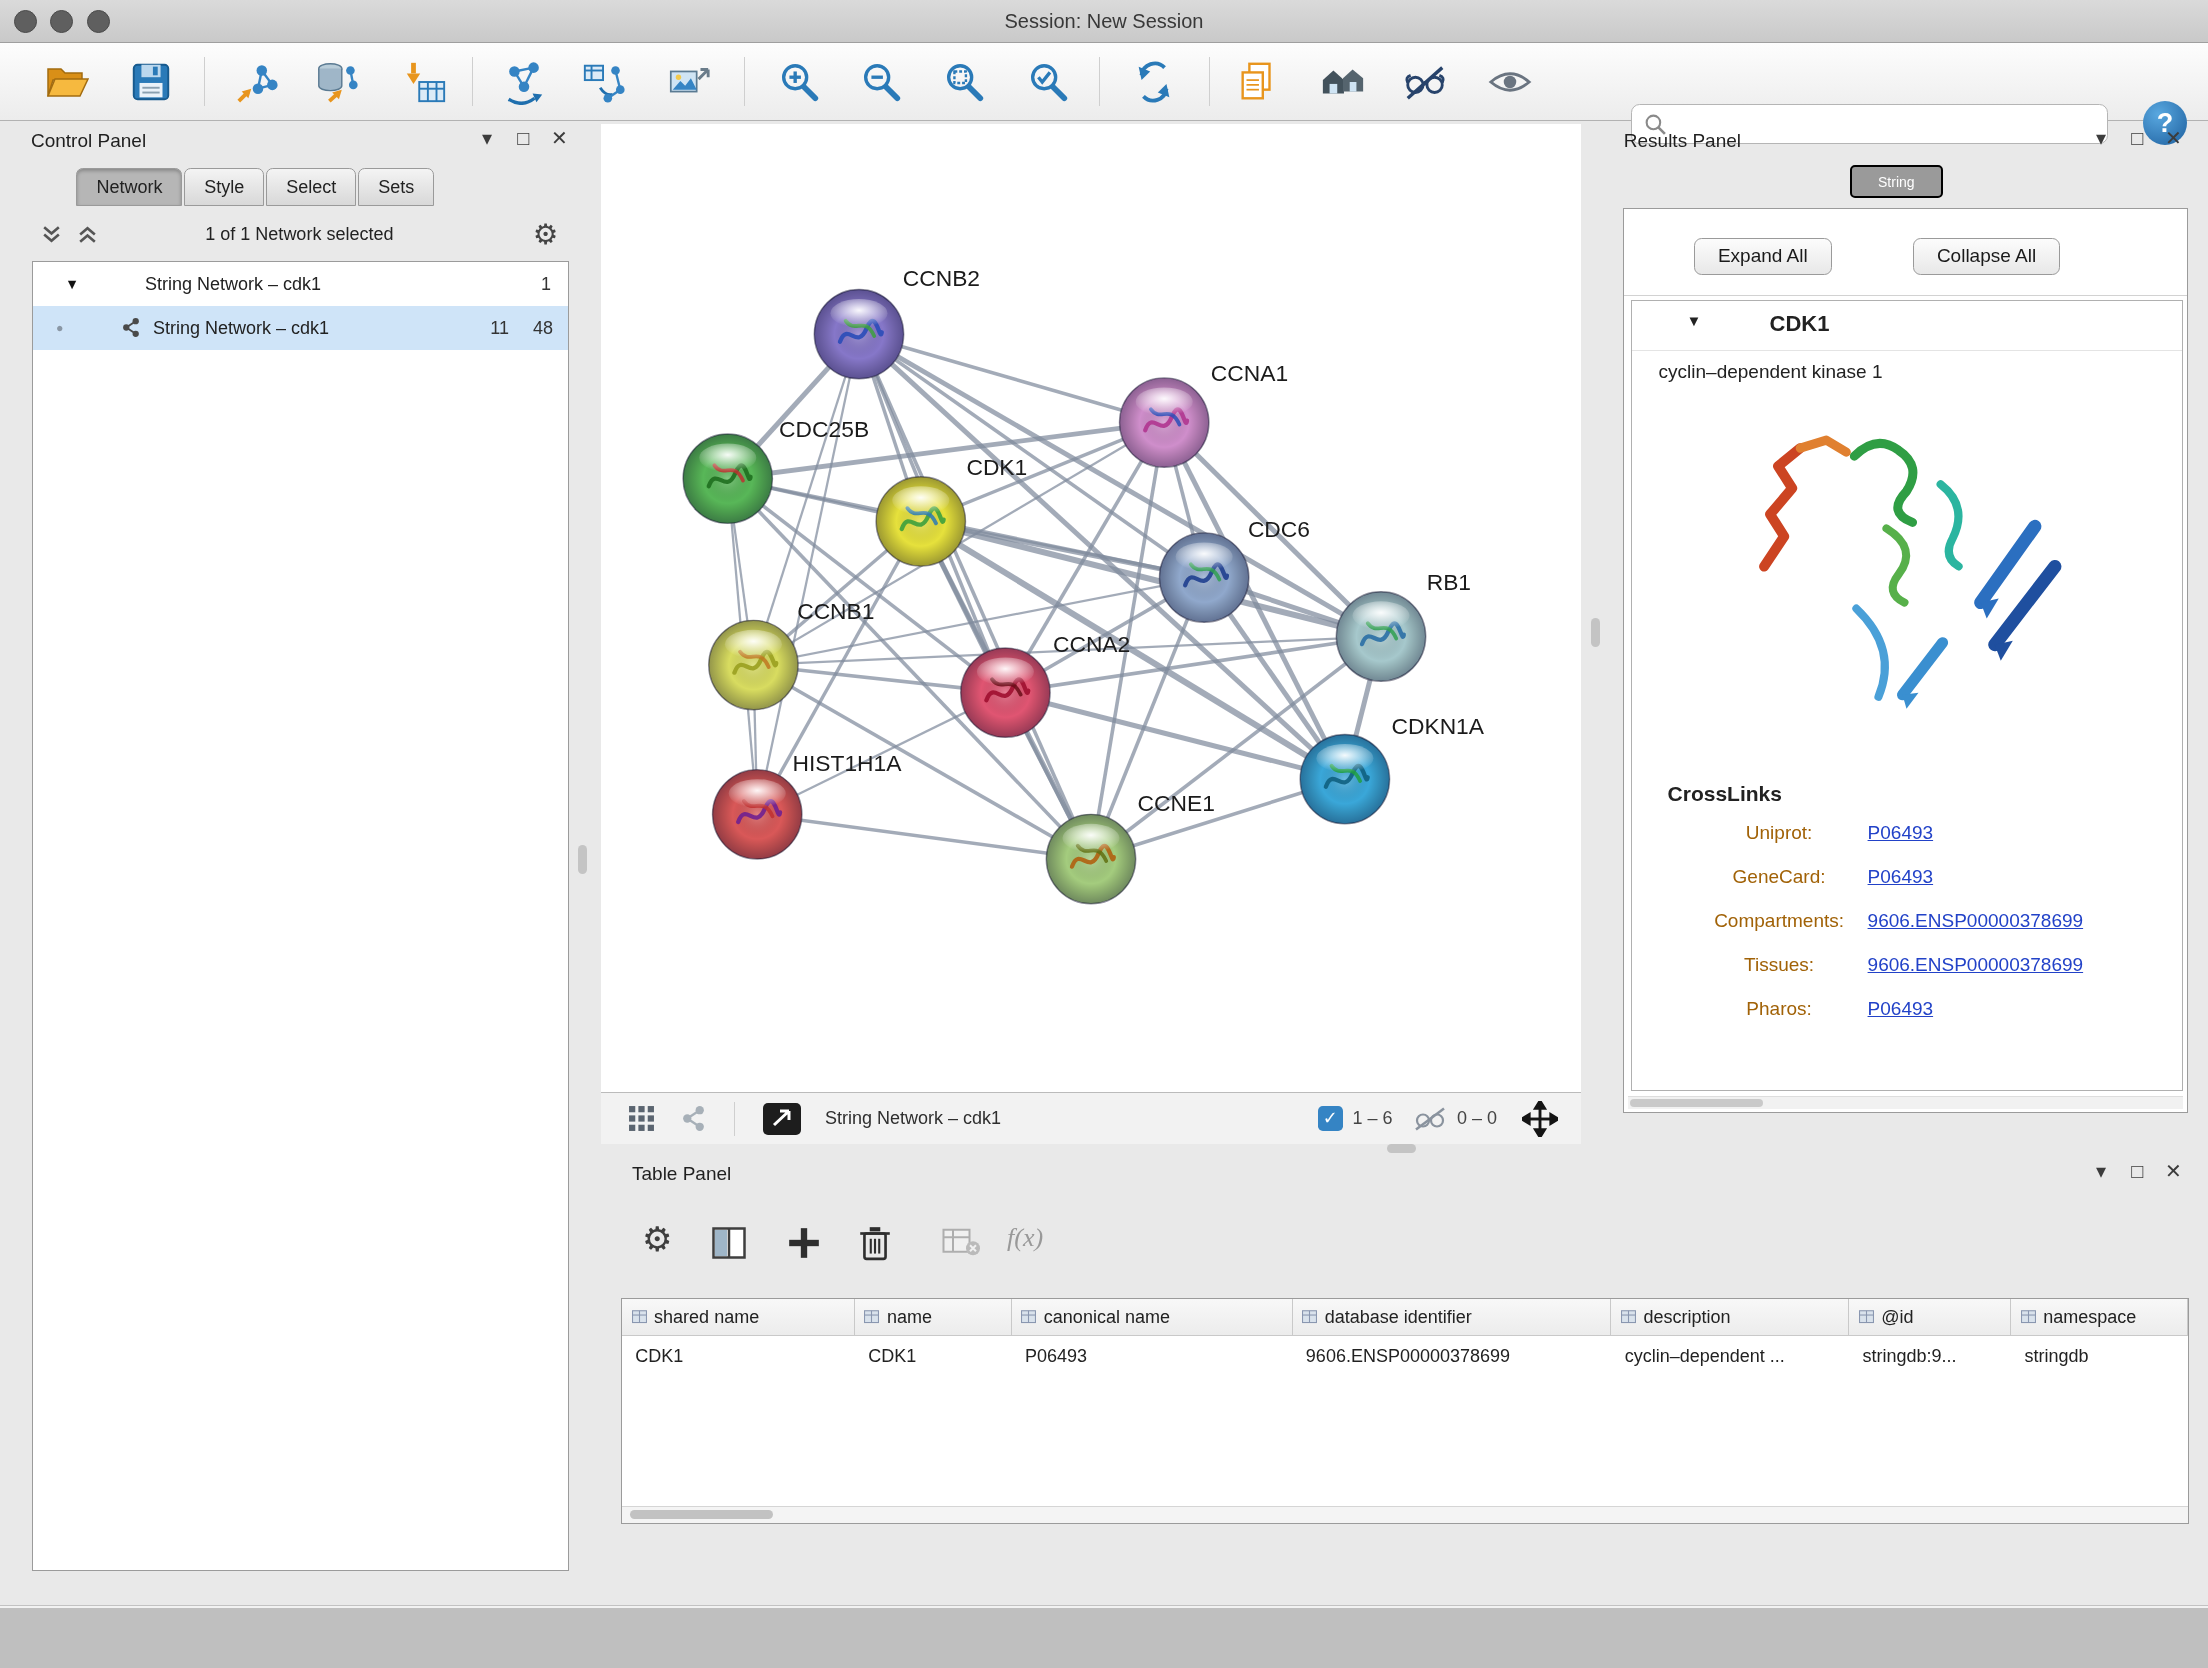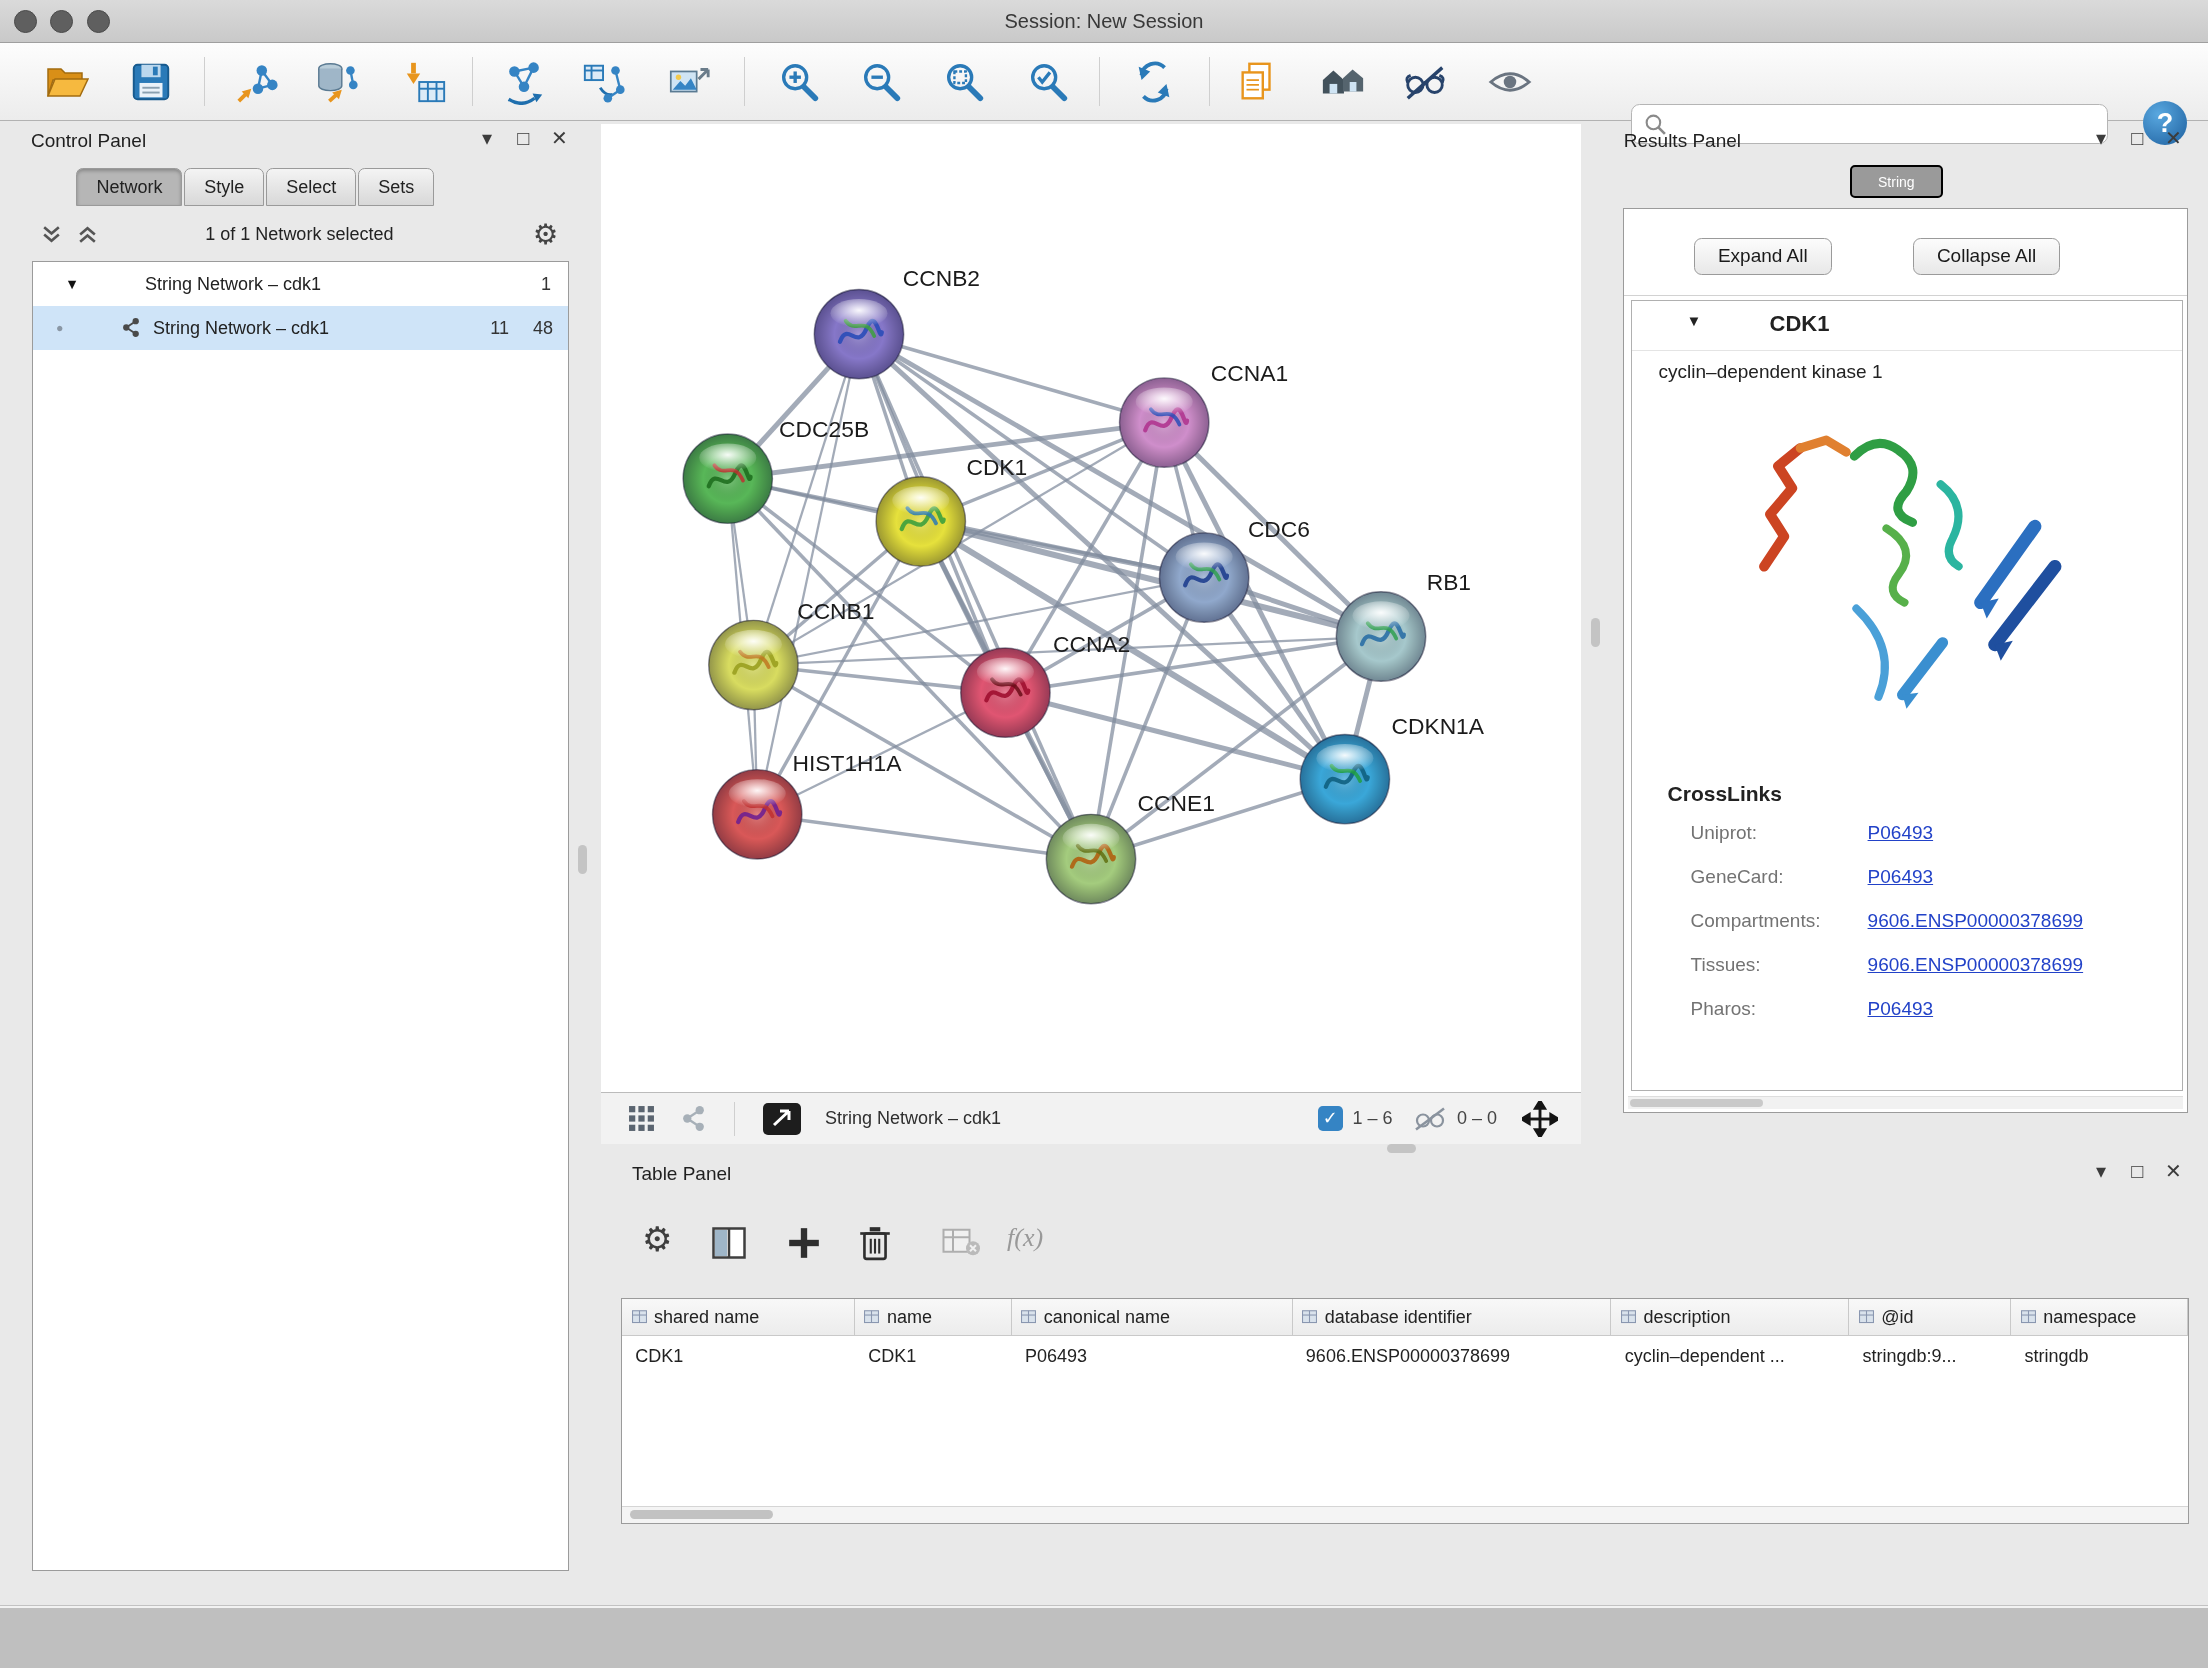--- a/index.html
+++ b/index.html
@@ -49,21 +49,21 @@
   
   #results-panel{left:1620px;top:124px;width:577px;height:1020px;}
   #string-tab{left:230px;top:41px;padding:6.7px 26px;background:#9a9a9a;color:#fff;font-size:14px;
               border-radius:5px;border:2px solid #000000;}
   #rp-box{left:2.9px;top:84px;width:565px;height:905px;}
   .rp-btn{display:inline-block;border:1.4px solid #9a9a9a;border-radius:7.6px;font-size:19px;
           padding:6.7px 23px;background:linear-gradient(#fcfcfc,#e8e8e8);color:#1a1a1a;}
   #rp-section{position:absolute;left:6.7px;top:91px;width:550px;height:789px;border:1px solid #b0b0b0;
               overflow:hidden;}
   .cl-row{height:44px;display:flex;align-items:center;font-size:19px;}
-  .cl-label{width:177px;margin-left:59px;color:#737373;}
+  .cl-label{width:177px;margin-left:59px;color:#a16207;text-align:center;}
   .cl-value{color:#2242c8;text-decoration:underline;}
   
   #table-panel-header{left:615px;top:1155px;width:1582px;height:44px;}
   #tbl-toolbar{left:615px;top:1217px;width:1582px;height:55px;}
   #tbl-box{left:621px;top:1298px;width:1566px;height:224px;background:#fff;border:1px solid #9b9b9b;
            box-sizing:content-box;overflow:hidden;}
   #tbl-header{display:flex;background:linear-gradient(#f8f8f8,#ececec);border-bottom:1px solid #c9c9c9;height:36px;}
   .th{display:flex;align-items:center;gap:7.6px;padding-left:9.5px;border-right:1px solid #c9c9c9;
       box-sizing:border-box;height:36px;font-size:18px;color:#222;white-space:nowrap;overflow:hidden;}
   .td{padding-left:13.3px;height:40px;line-height:40px;font-size:18px;box-sizing:border-box;

